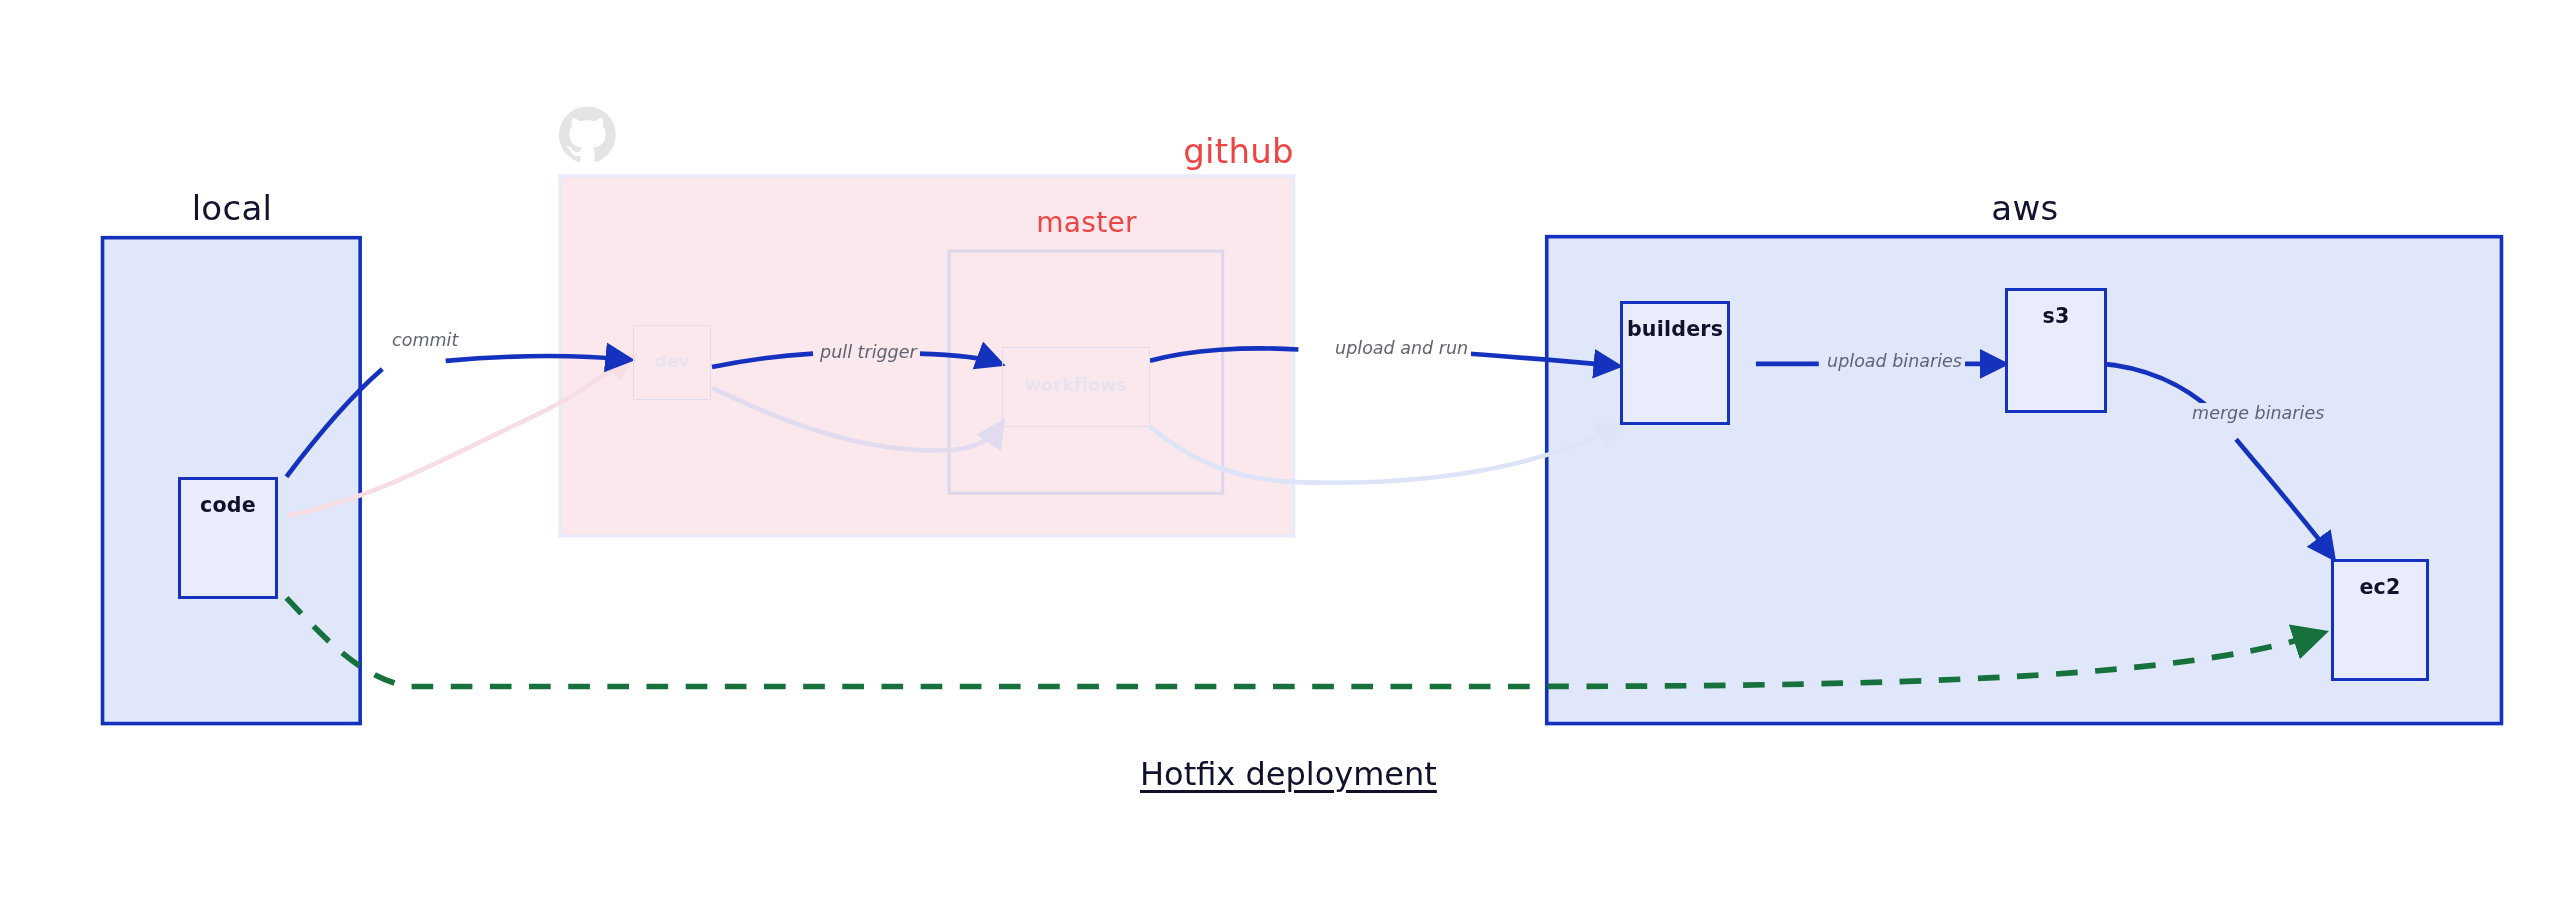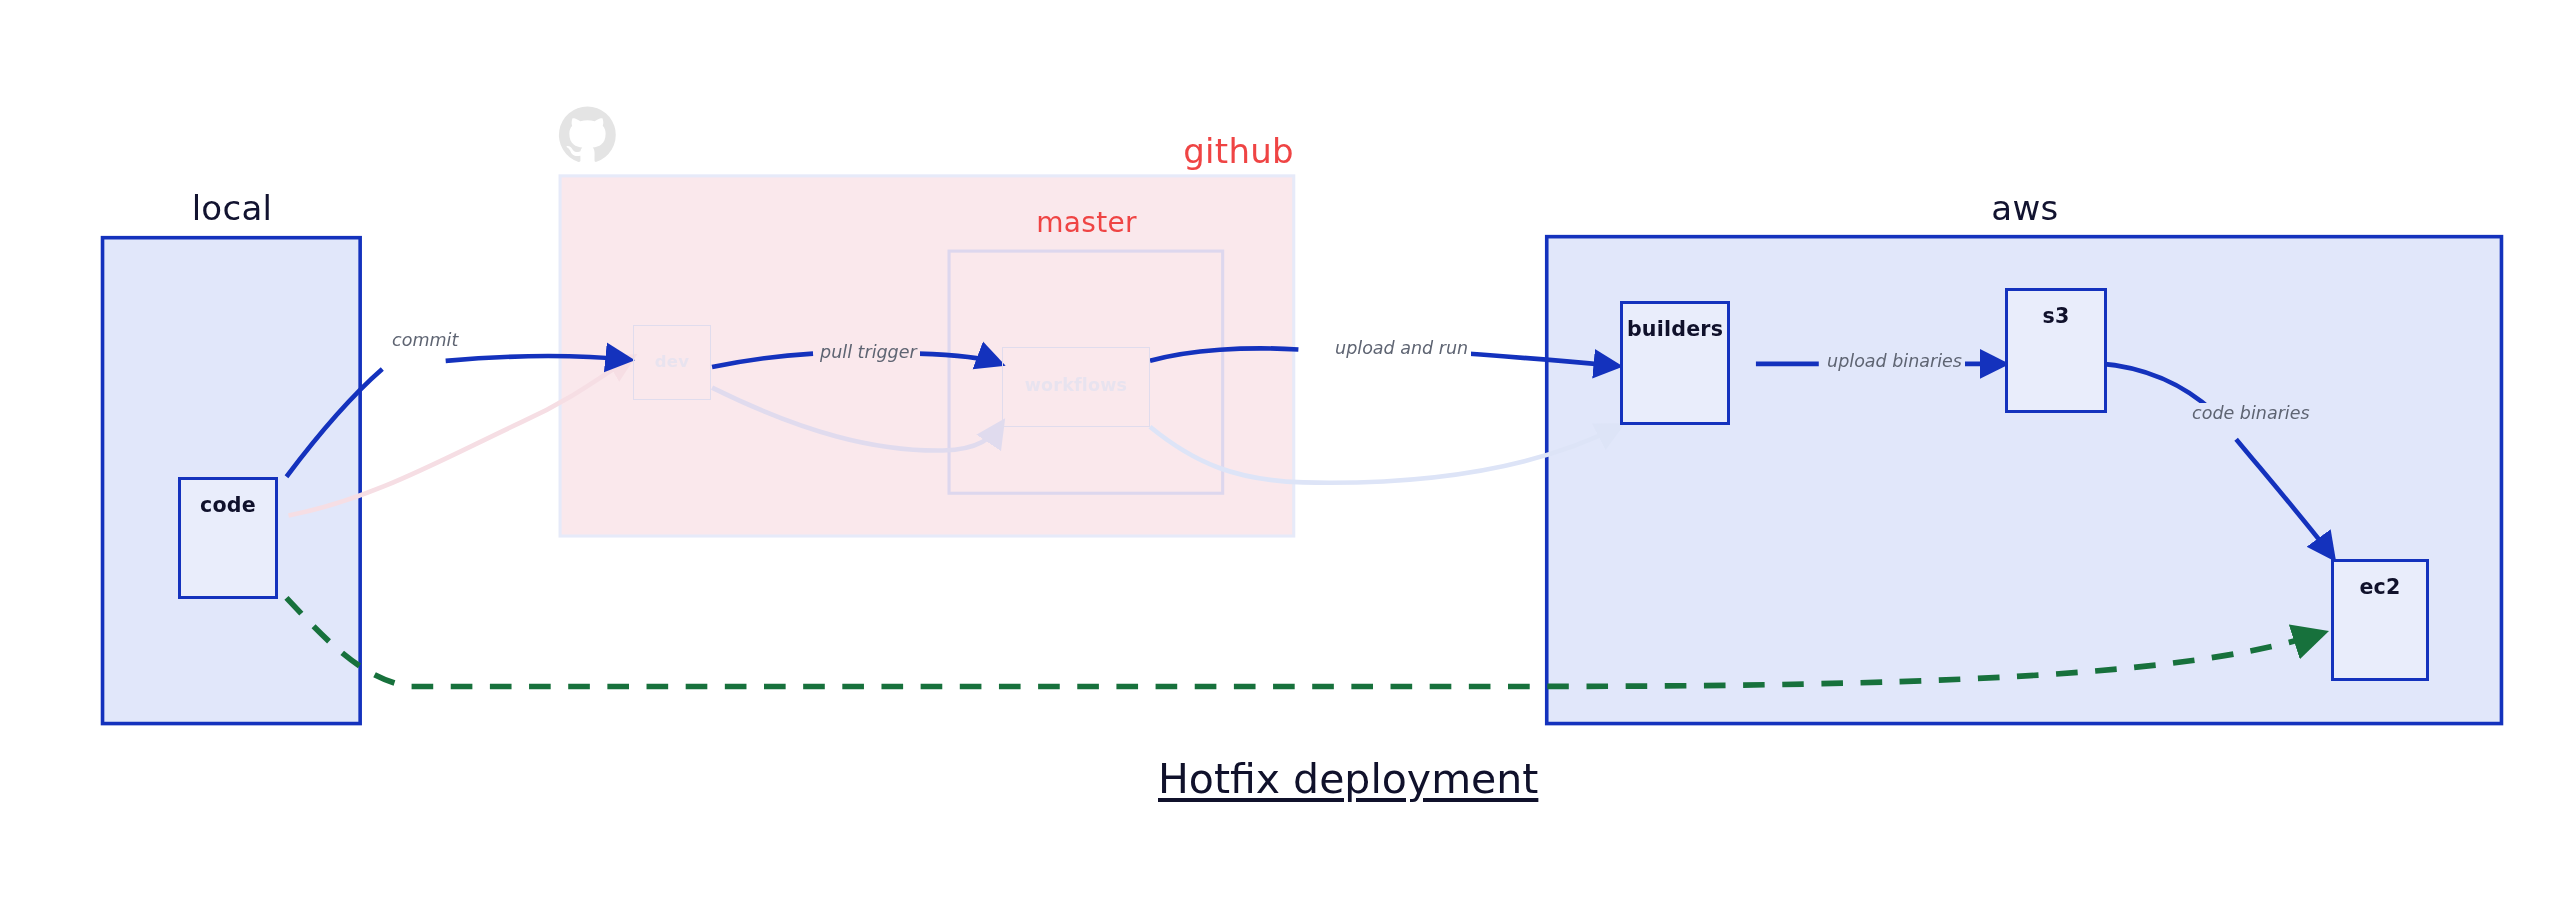--- a/index.html
+++ b/index.html
@@ -13,22 +13,22 @@
   .node{position:absolute;box-sizing:border-box;background:#e9edfb;
      border:3.6px solid #1432bd;display:flex;flex-direction:column;align-items:center;}
   .node.faded{background:transparent;border:1.5px solid #e0dced;}
   .node-title{font-size:20.6px;font-weight:bold;color:#10112b;margin-top:13.4px;
      letter-spacing:0.2px;white-space:nowrap;}
   .node.faded .node-title{color:#e8e3ef;font-weight:bold;}
   .edge-label{position:absolute;font-size:17.5px;font-style:italic;color:#5e6472;
      white-space:nowrap;background:#ffffff;padding:0 3.1px;}
   .edge-label.onpink{background:#fae8ec;}
   .edge-label.onblue{background:#e1e7fa;}
-  #diagram-title{position:absolute;font-size:41px;color:#10112b;
-     text-decoration:underline;text-underline-offset:5.2px;white-space:nowrap;margin-left:18px;}
+  #diagram-title{position:absolute;font-size:32px;color:#10112b;
+     text-decoration:underline;text-underline-offset:5.2px;white-space:nowrap;}
 </style>
 </head>
 <body>
 
 <div id="stage">
 
   <svg id="canvas" viewBox="0 0 5054 1750">
     <defs>
       <marker id="arrowBlue" viewBox="0 0 12 12" refX="9" refY="6" markerWidth="7" markerHeight="7" orient="auto-start-reverse">
         <path d="M 0 0.5 L 11 6 L 0 11.5 z" fill="#1432bd"></path>
@@ -211,18 +211,18 @@
   </div>
 
   <div class="edge-label" style="left:389px;top:330px;">commit</div>
 
   <div class="edge-label onpink" style="left:817px;top:342px;">pull trigger</div>
 
   <div class="edge-label" style="left:1332px;top:338px;">upload and run</div>
 
   <div class="edge-label onblue" style="left:1824px;top:351px;">upload binaries</div>
 
-  <div class="edge-label onblue" style="left:2189px;top:403px;">code binaries</div>
+  <div class="edge-label onblue" style="left:2189px;top:403px;">merge binaries</div>
 
   <div id="diagram-title" style="left:1140px;top:755px;">Hotfix deployment</div>
 
 </div>
 
 
 </body></html>

